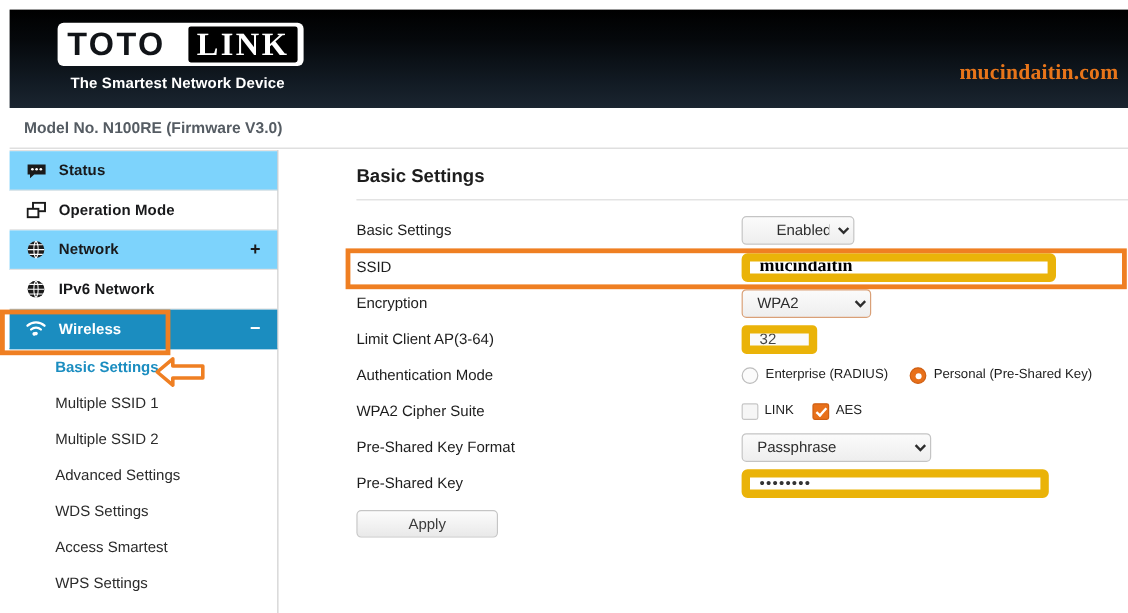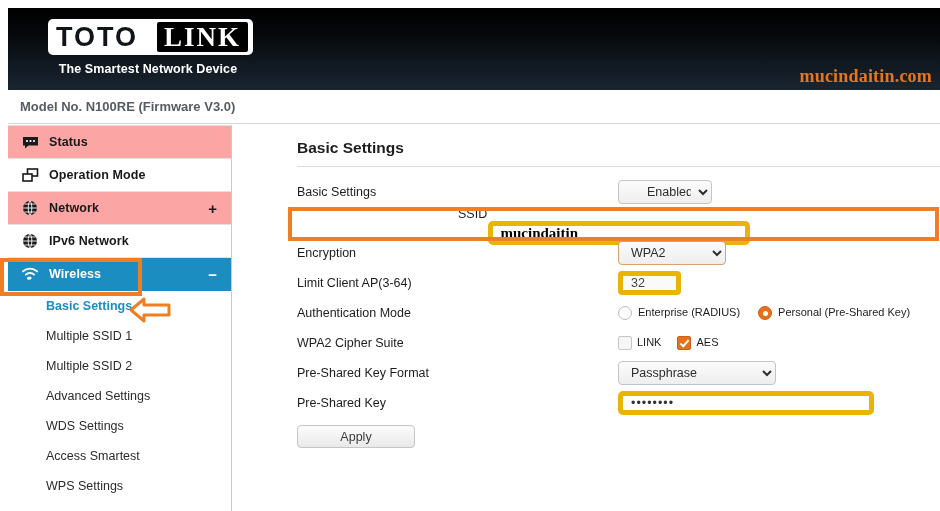--- a/index.html
+++ b/index.html
@@ -69,21 +69,21 @@
     margin-top: 7px;
     color: #ffffff;
     font-size: 12.5px;
     font-weight: bold;
     letter-spacing: 0.1px;
     font-family: "Liberation Sans", sans-serif;
   }
   .watermark {
     position: absolute;
     right: 8px;
-    bottom: 3px;
+    bottom: 19px;
     color: #e8751a;
     font-family: "Liberation Serif", serif;
     font-weight: bold;
     font-size: 18px;
     letter-spacing: 0.2px;
   }
 
   
   .model-bar {
     position: absolute;
@@ -121,21 +121,21 @@
   .nav-item {
     position: relative;
     height: 33px;
     display: flex;
     align-items: center;
     border-bottom: 1px solid #e2e2e2;
     box-sizing: border-box;
     padding-left: 12px;
     cursor: pointer;
   }
-  .nav-item.shade { background: #fca5a5; }
+  .nav-item.shade { background: #7dd3fc; }
   .nav-item.plain { background: #ffffff; }
   .nav-item.active {
     background: #1b8dc0;
     border-bottom-color: #1b8dc0;
   }
   .nav-icon {
     width: 20px;
     height: 16px;
     margin-right: 9px;
     display: inline-flex;
@@ -266,21 +266,21 @@
   }
   select.ctl.w-enabled { width: 94px; padding-left: 24px; }
   select.ctl.w-enc { width: 108px; border-color: #d9a077; }
   select.ctl.w-fmt { width: 158px; }
 
   input.ctl {
     font-family: "Liberation Sans", sans-serif;
     font-size: 12.5px;
     color: #222;
     height: 24px;
-    border: 5px solid #eab308;
+    border: 7px solid #eab308;
     border-radius: 5px;
     background: #ffffff;
     padding: 0 8px;
     box-sizing: border-box;
     outline: none;
   }
   input.ssid-input {
     width: 262px;
     font-family: "Liberation Serif", serif;
     font-weight: bold;
@@ -507,21 +507,21 @@
     <div class="row">
       <div class="row-label">Basic Settings</div>
       <div class="row-field">
         <select class="ctl w-enabled">
           <option>Enabled</option>
           <option>Disabled</option>
         </select>
       </div>
     </div>
 
-    <div class="row" style="height:31px;flex-direction:column;">
+    <div class="row" style="height:31px;">
       <div class="row-label">SSID</div>
       <div class="row-field">
         <input class="ctl ssid-input" type="text" value="mucindaitin" style="">
       </div>
     </div>
 
     <div class="row">
       <div class="row-label">Encryption</div>
       <div class="row-field">
         <select class="ctl w-enc">

